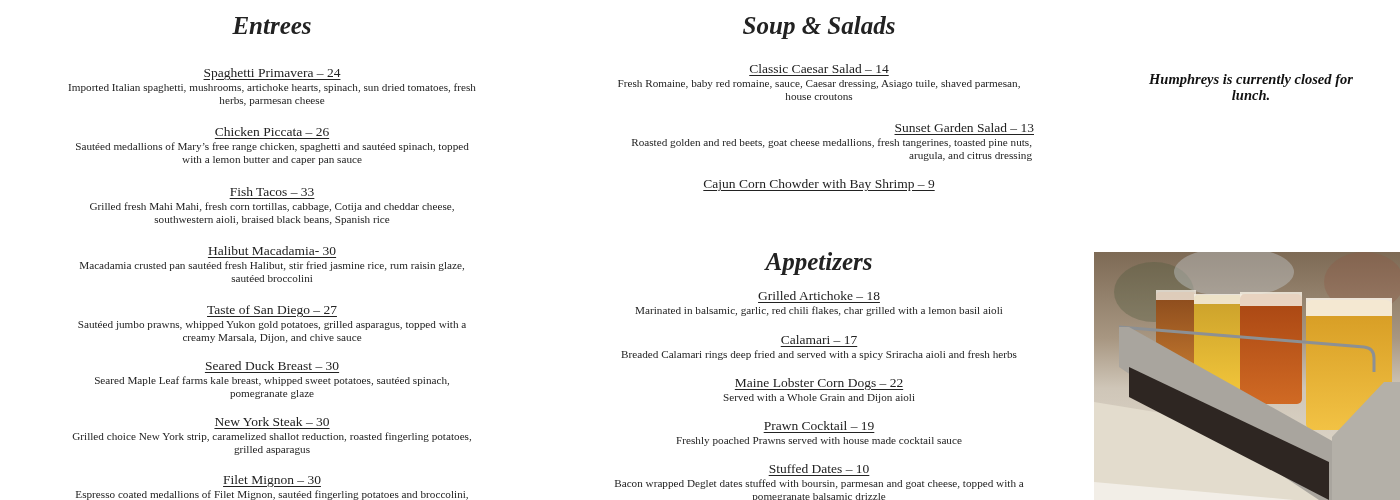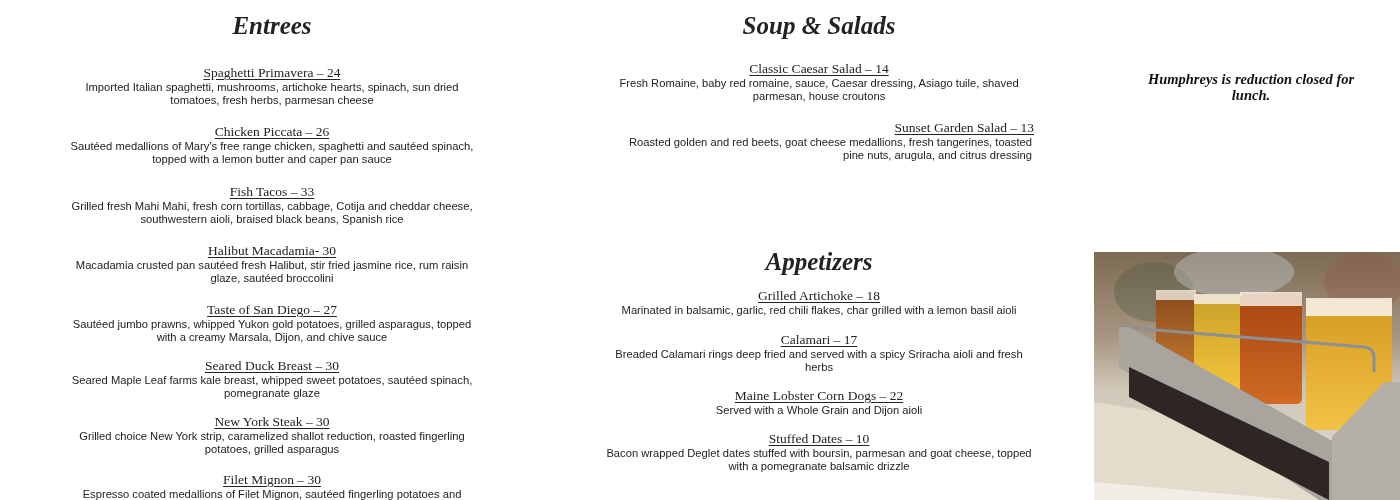--- a/index.html
+++ b/index.html
@@ -4,21 +4,21 @@
   <style>
     html, body { margin: 0; padding: 0; background: #ffffff; }
     body { width: 1400px; height: 500px; position: relative; overflow: hidden; font-family: "DejaVu Serif", "Liberation Serif", serif; color: #1a1a1a; }
     .col { position: absolute; text-align: center; }
     .col-entrees { left: 62px; width: 420px; top: 0; }
     .col-soup { left: 604px; width: 430px; top: 0; }
     .col-app { left: 604px; width: 430px; top: 250px; }
     .section-title { font-family: "Liberation Serif", serif; font-style: italic; font-weight: bold; font-size: 25px; color: #222; margin: 0; line-height: 24px; }
     .item { margin: 0; }
     .item-name { display: inline-block; font-family: "Liberation Serif", serif; font-size: 13.5px; text-decoration: underline; text-underline-offset: 2px; color: #222; line-height: 15px; }
-    .item-desc { font-family: Liberation Sans, sans-serif; font-size: 11.2px; line-height: 13px; color: #222; padding: 0 2px; }
+    .item-desc { font-family: Liberation Serif, serif; font-size: 11.2px; line-height: 13px; color: #222; padding: 0 2px; }
     .notice { position: absolute; left: 1130px; width: 242px; top: 71px; text-align: center; font-family: "Liberation Serif", serif; font-style: italic; font-weight: bold; font-size: 14.5px; line-height: 16px; color: #111; }
     .photo { position: absolute; left: 1094px; top: 252px; width: 306px; height: 248px; overflow: hidden; background: linear-gradient(180deg, #8a7a66 0%, #b5a48d 30%, #d9cfc0 60%, #e4dccf 100%); }
   </style>
 </head>
 <body>
 
 <div class="col col-entrees">
   <h2 class="section-title" style="margin-top:14px;">Entrees</h2>
   <div class="item" style="margin-top:24px;">
     <div class="item-name">Spaghetti Primavera – 24</div>
@@ -57,43 +57,50 @@
 <div class="col col-soup">
   <h2 class="section-title" style="margin-top:14px;">Soup &amp; Salads</h2>
   <div class="item" style="margin-top:20px;">
     <div class="item-name">Classic Caesar Salad – 14</div>
     <div class="item-desc">Fresh Romaine, baby red romaine, sauce, Caesar dressing, Asiago tuile, shaved parmesan, house croutons</div>
   </div>
   <div class="item" style="margin-top:14px;text-align:right;">
     <div class="item-name">Sunset Garden Salad – 13</div>
     <div class="item-desc">Roasted golden and red beets, goat cheese medallions, fresh tangerines, toasted pine nuts, arugula, and citrus dressing</div>
   </div>
+  <div class="item" style="margin-top:11px;">
+    <div class="item-name">Cajun Corn Chowder with Bay Shrimp – 9</div>
+  </div>
 </div>
 
 <div class="col col-app">
   <h2 class="section-title">Appetizers</h2>
   <div class="item" style="margin-top:11px;">
     <div class="item-name">Grilled Artichoke – 18</div>
     <div class="item-desc">Marinated in balsamic, garlic, red chili flakes, char grilled with a lemon basil aioli</div>
   </div>
   <div class="item" style="margin-top:12px;">
     <div class="item-name">Calamari – 17</div>
     <div class="item-desc">Breaded Calamari rings deep fried and served with a spicy Sriracha aioli and fresh herbs</div>
   </div>
   <div class="item" style="margin-top:11px;">
     <div class="item-name">Maine Lobster Corn Dogs – 22</div>
     <div class="item-desc">Served with a Whole Grain and Dijon aioli</div>
   </div>
   <div class="item" style="margin-top:11px;">
+    <div class="item-name">Prawn Cocktail – 19</div>
+    <div class="item-desc">Freshly poached Prawns served with house made cocktail sauce</div>
+  </div>
+  <div class="item" style="margin-top:11px;">
     <div class="item-name">Stuffed Dates – 10</div>
     <div class="item-desc">Bacon wrapped Deglet dates stuffed with boursin, parmesan and goat cheese, topped with a pomegranate balsamic drizzle</div>
   </div>
 </div>
 
-<div class="notice">Humphreys is reduction closed for lunch.</div>
+<div class="notice">Humphreys is currently closed for lunch.</div>
 
 <div class="photo">
   <svg width="306" height="248" viewBox="0 0 306 248" xmlns="http://www.w3.org/2000/svg">
     <defs>
       <linearGradient id="bg" x1="0" y1="0" x2="0" y2="1">
         <stop offset="0" stop-color="#7d6a55"></stop>
         <stop offset="0.35" stop-color="#a89782"></stop>
         <stop offset="0.55" stop-color="#cfc6b8"></stop>
         <stop offset="1" stop-color="#e6dfd2"></stop>
       </linearGradient>

